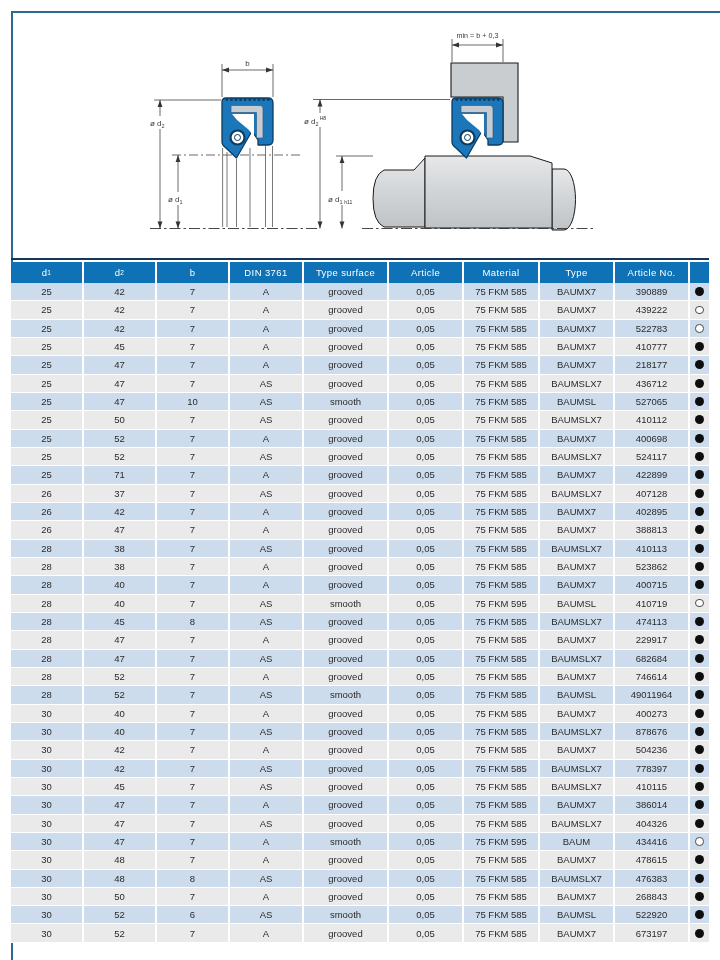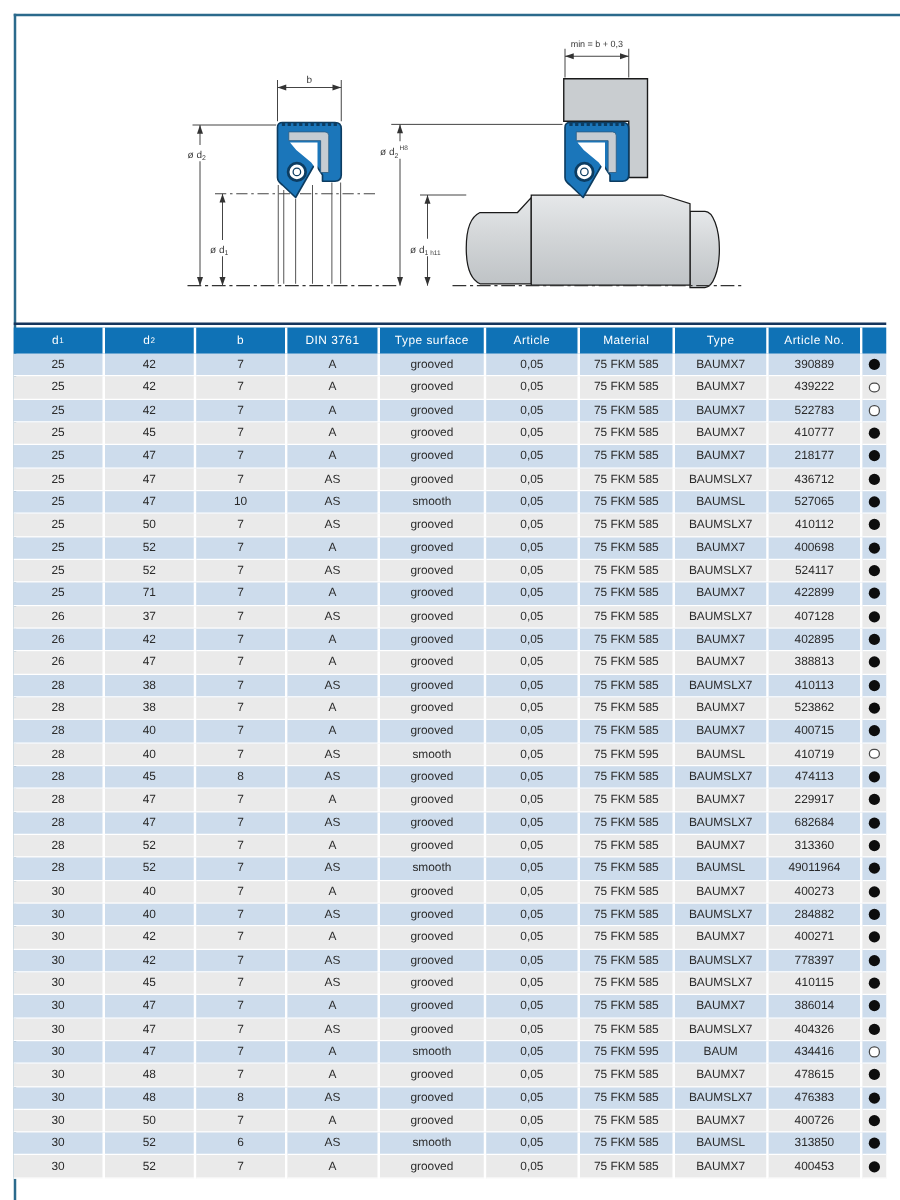--- a/index.html
+++ b/index.html
@@ -474,21 +474,21 @@
       </div>
       <div class="tgrid trow even">
         <div class="cell">28</div>
         <div class="cell">52</div>
         <div class="cell">7</div>
         <div class="cell">A</div>
         <div class="cell">grooved</div>
         <div class="cell">0,05</div>
         <div class="cell">75 FKM 585</div>
         <div class="cell">BAUMX7</div>
-        <div class="cell">313360</div>
+        <div class="cell">746614</div>
         <div class="cell">
           <span class="dot filled"></span>
         </div>
       </div>
       <div class="tgrid trow odd">
         <div class="cell">28</div>
         <div class="cell">52</div>
         <div class="cell">7</div>
         <div class="cell">AS</div>
         <div class="cell">smooth</div>
@@ -516,35 +516,35 @@
       </div>
       <div class="tgrid trow odd">
         <div class="cell">30</div>
         <div class="cell">40</div>
         <div class="cell">7</div>
         <div class="cell">AS</div>
         <div class="cell">grooved</div>
         <div class="cell">0,05</div>
         <div class="cell">75 FKM 585</div>
         <div class="cell">BAUMSLX7</div>
-        <div class="cell">284882</div>
+        <div class="cell">878676</div>
         <div class="cell">
           <span class="dot filled"></span>
         </div>
       </div>
       <div class="tgrid trow even">
         <div class="cell">30</div>
         <div class="cell">42</div>
         <div class="cell">7</div>
         <div class="cell">A</div>
         <div class="cell">grooved</div>
         <div class="cell">0,05</div>
         <div class="cell">75 FKM 585</div>
         <div class="cell">BAUMX7</div>
-        <div class="cell">400271</div>
+        <div class="cell">504236</div>
         <div class="cell">
           <span class="dot filled"></span>
         </div>
       </div>
       <div class="tgrid trow odd">
         <div class="cell">30</div>
         <div class="cell">42</div>
         <div class="cell">7</div>
         <div class="cell">AS</div>
         <div class="cell">grooved</div>
@@ -642,47 +642,47 @@
       </div>
       <div class="tgrid trow even">
         <div class="cell">30</div>
         <div class="cell">50</div>
         <div class="cell">7</div>
         <div class="cell">A</div>
         <div class="cell">grooved</div>
         <div class="cell">0,05</div>
         <div class="cell">75 FKM 585</div>
         <div class="cell">BAUMX7</div>
-        <div class="cell">400726</div>
+        <div class="cell">268843</div>
         <div class="cell">
           <span class="dot filled"></span>
         </div>
       </div>
       <div class="tgrid trow odd">
         <div class="cell">30</div>
         <div class="cell">52</div>
         <div class="cell">6</div>
         <div class="cell">AS</div>
         <div class="cell">smooth</div>
         <div class="cell">0,05</div>
         <div class="cell">75 FKM 585</div>
         <div class="cell">BAUMSL</div>
-        <div class="cell">313850</div>
+        <div class="cell">522920</div>
         <div class="cell">
           <span class="dot filled"></span>
         </div>
       </div>
       <div class="tgrid trow even">
         <div class="cell">30</div>
         <div class="cell">52</div>
         <div class="cell">7</div>
         <div class="cell">A</div>
         <div class="cell">grooved</div>
         <div class="cell">0,05</div>
         <div class="cell">75 FKM 585</div>
         <div class="cell">BAUMX7</div>
-        <div class="cell">400453</div>
+        <div class="cell">673197</div>
         <div class="cell">
           <span class="dot filled"></span>
         </div>
       </div>
     </div>
 </div>
 
 </body></html>

